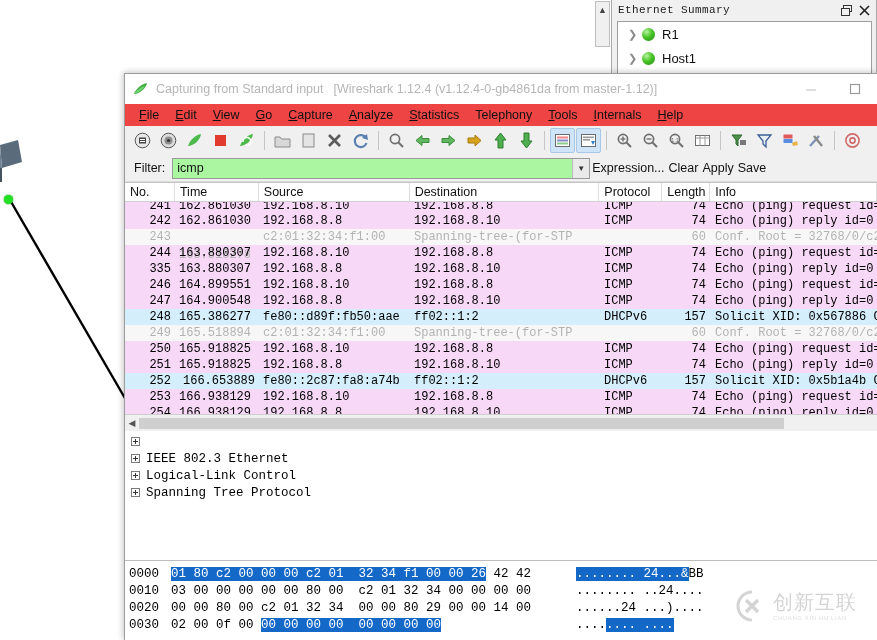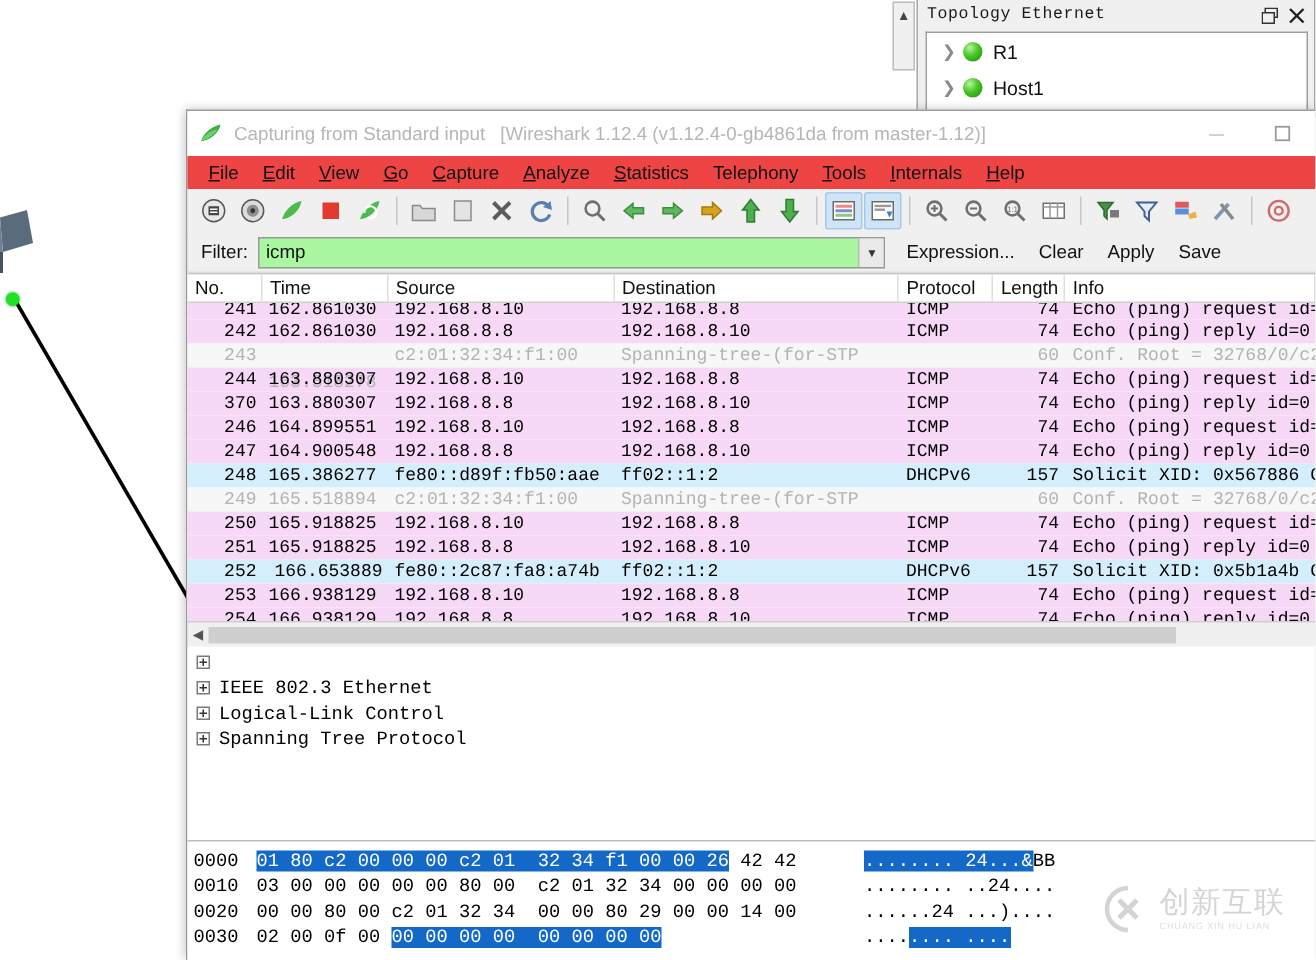--- a/index.html
+++ b/index.html
@@ -121,21 +121,21 @@
     flex: 1; border: none; outline: none; background: transparent; height: 19px;
     font-family: "Liberation Sans", sans-serif; font-size: 12.5px; color: #111;
     padding-left: 4px;
   }
   .filter-drop {
     width: 17px; height: 19px; background: #eaeaea; border-left: 1px solid #b9b9b9;
     display: flex; align-items: center; justify-content: center; cursor: pointer;
     font-size: 8px; color: #333;
   }
   .filter-btn {
-    font-size: 12.5px; color: #111; margin-left: 12px; cursor: pointer;
+    font-size: 12.5px; color: #111; cursor: pointer;
     padding: 1px 2px;
   }
 
   
   .pkt-list {
     flex: none; height: 232px; background: #fff; position: relative; overflow: hidden;
     border-top: 1px solid #c4c4c4;
   }
   .pkt-head {
     display: flex; height: 19px; background: #ffffff; align-items: stretch;
@@ -232,21 +232,21 @@
       </g>
       <line x1="10" y1="200" x2="126" y2="400" stroke="#000000" stroke-width="2.4"></line>
     </svg>
     <div class="topo-dot" style="left:4px; top:195px;"></div>
   </div>
 
   <div class="scroll-up-arrow">▲</div>
 
   <div class="topo-panel">
     <div class="topo-panel-title">
-      <span class="ttl">Topology Ethernet</span>
+      <span class="ttl">Ethernet Summary</span>
       <span class="topo-panel-btn">
         <svg width="11" height="11" viewBox="0 0 11 11">
           <rect x="2.5" y="0.5" width="8" height="6" fill="none" stroke="#333"></rect>
           <rect x="0.5" y="3.5" width="8" height="7" fill="#f0f0f0" stroke="#333"></rect>
         </svg>
       </span>
       <span class="topo-panel-btn">
         <svg width="11" height="11" viewBox="0 0 11 11">
           <line x1="1" y1="1" x2="10" y2="10" stroke="#222" stroke-width="1.6"></line>
           <line x1="10" y1="1" x2="1" y2="10" stroke="#222" stroke-width="1.6"></line>
@@ -532,21 +532,21 @@
           <div class="pkt-row r-icmp">
             <div class="c-no" style="width: 50px; flex: 0 0 auto;">244</div>
             <div class="c-time" style="width: 84px; flex: 0 0 auto;">163.880307</div>
             <div class="c-src" style="width: 151px; flex: 0 0 auto;">192.168.8.10</div>
             <div class="c-dst" style="width: 190px; flex: 0 0 auto;">192.168.8.8</div>
             <div class="c-proto" style="width: 63px; flex: 0 0 auto;">ICMP</div>
             <div class="c-len" style="width: 48px; flex: 0 0 auto;">74</div>
             <div class="c-info" style="width: 167px; flex: 0 0 auto;">Echo (ping) request  id=0</div>
           </div>
           <div class="pkt-row r-icmp">
-            <div class="c-no" style="width: 50px; flex: 0 0 auto;">370</div>
+            <div class="c-no" style="width: 50px; flex: 0 0 auto;">335</div>
             <div class="c-time" style="width: 84px; flex: 0 0 auto;">163.880307</div>
             <div class="c-src" style="width: 151px; flex: 0 0 auto;">192.168.8.8</div>
             <div class="c-dst" style="width: 190px; flex: 0 0 auto;">192.168.8.10</div>
             <div class="c-proto" style="width: 63px; flex: 0 0 auto;">ICMP</div>
             <div class="c-len" style="width: 48px; flex: 0 0 auto;">74</div>
             <div class="c-info" style="width: 167px; flex: 0 0 auto;">Echo (ping) reply    id=0</div>
           </div>
           <div class="pkt-row r-icmp">
             <div class="c-no" style="width: 50px; flex: 0 0 auto;">246</div>
             <div class="c-time" style="width: 84px; flex: 0 0 auto;">164.899551</div>

